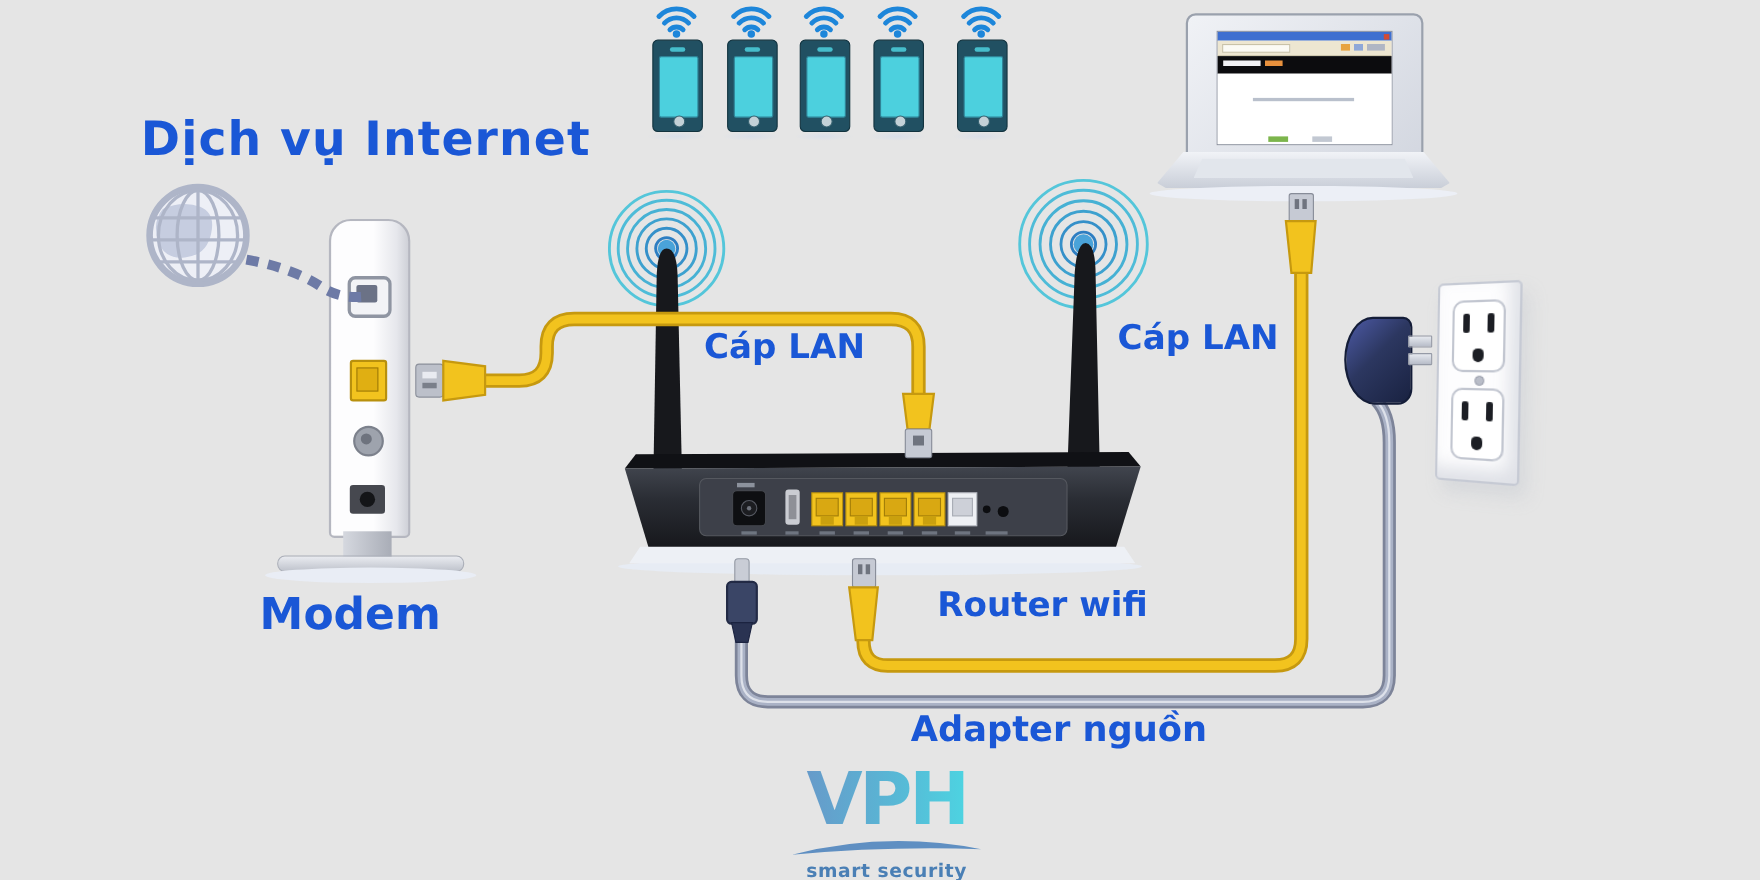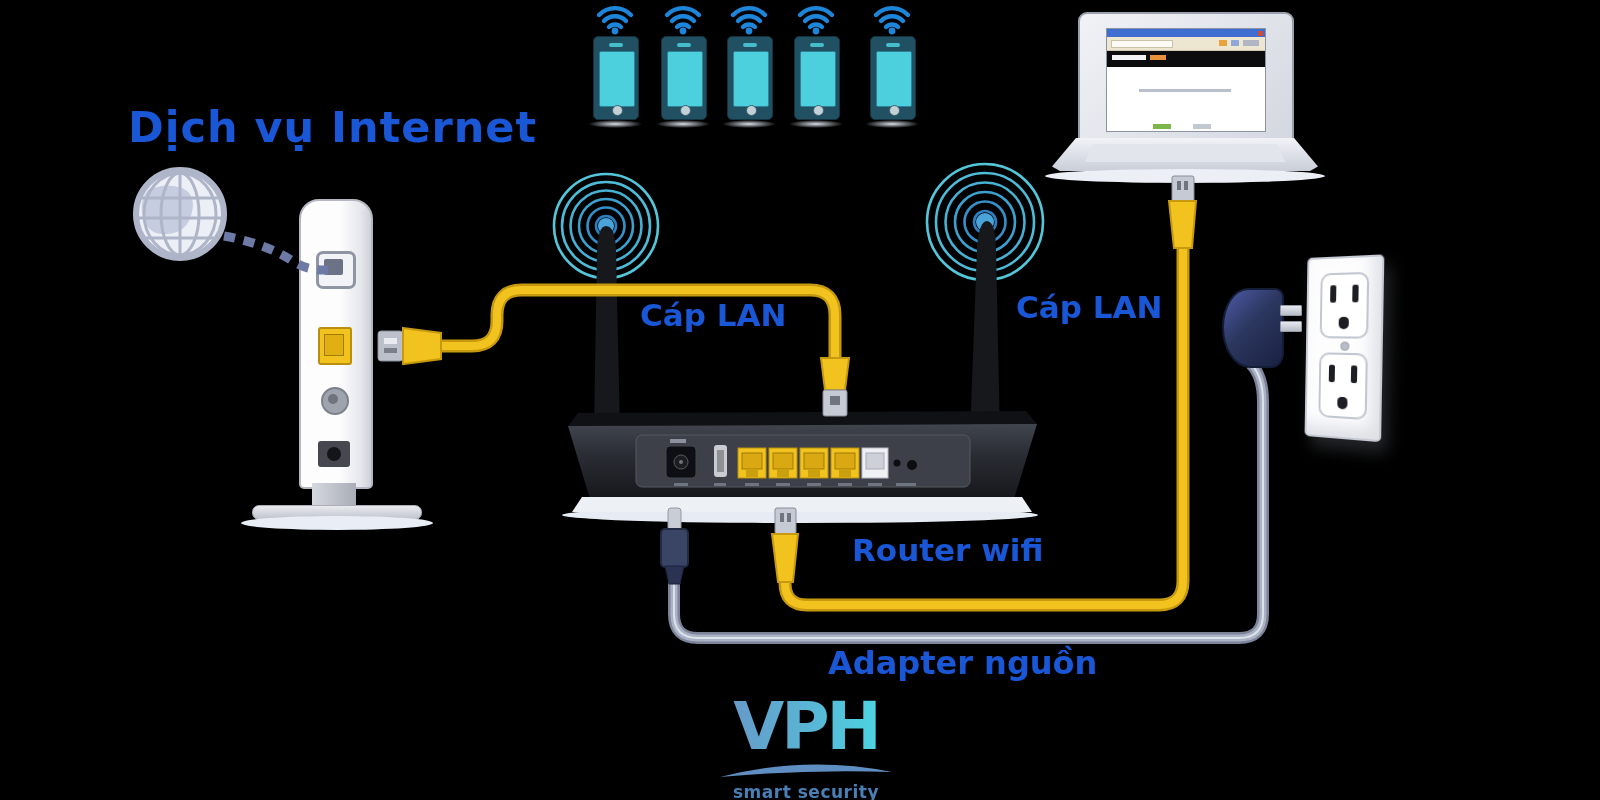--- a/index.html
+++ b/index.html
@@ -1,16 +1,16 @@
 <!DOCTYPE html>
 <html style="--label-blue: #1a57d6; --cable-yellow: #f2c31e; --cable-yellow-dark: #c6990f; --cable-gray: #aab2c6; --cable-gray-dark: #7d8499; --wifi-arc: #1d86da; --phone-body: #215062; --phone-screen: #4cd0de; --router-black: #202127; --browser-blue: #3e6fd0; --logo-start: #6b92c6; --logo-end: #47e3e8;"><head>
 <meta charset="utf-8">
 <style>
   html,body{margin:0;padding:0;background:#fff;}
-  #canvas{position:relative;width:1600px;height:800px;background:#000000;overflow:hidden;
+  #canvas{position:relative;width:1600px;height:800px;background:#e5e5e5;overflow:hidden;
           font-family:"DejaVu Sans","Liberation Sans",sans-serif;}
   .layer{position:absolute;left:0;top:0;}
   svg{display:block;}
 
   
   .lbl{position:absolute;z-index:5;color:var(--label-blue,#1a57d6);font-weight:bold;white-space:nowrap;}
   #title{left:128px;top:102px;font-size:43px;letter-spacing:1px;}
   #modem-label{left:236px;top:536px;font-size:40px;}
   #caplan-left{left:640px;top:297px;font-size:31px;}
   #caplan-right{left:1016px;top:289px;font-size:31px;}
@@ -370,20 +370,21 @@
     </g>
   </svg>
 
   <div id="plug">
     <div class="pbody"></div>
     <div class="prong p1"></div>
     <div class="prong p2"></div>
   </div>
 
   <div class="lbl" id="title">Dịch vụ Internet</div>
+  <div class="lbl" id="modem-label">Modem</div>
   <div class="lbl" id="caplan-left">Cáp LAN</div>
   <div class="lbl" id="caplan-right">Cáp LAN</div>
   <div class="lbl" id="router-label">Router wifi</div>
   <div class="lbl" id="adapter-label">Adapter nguồn</div>
 
   <div id="logo">
     <div class="vph">VPH</div>
     <svg width="180" height="20" viewBox="0 0 180 20">
       <path d="M4 17 Q90 -5 176 12 Q92 9 4 17 Z" fill="#5f8fc2"></path>
     </svg>

